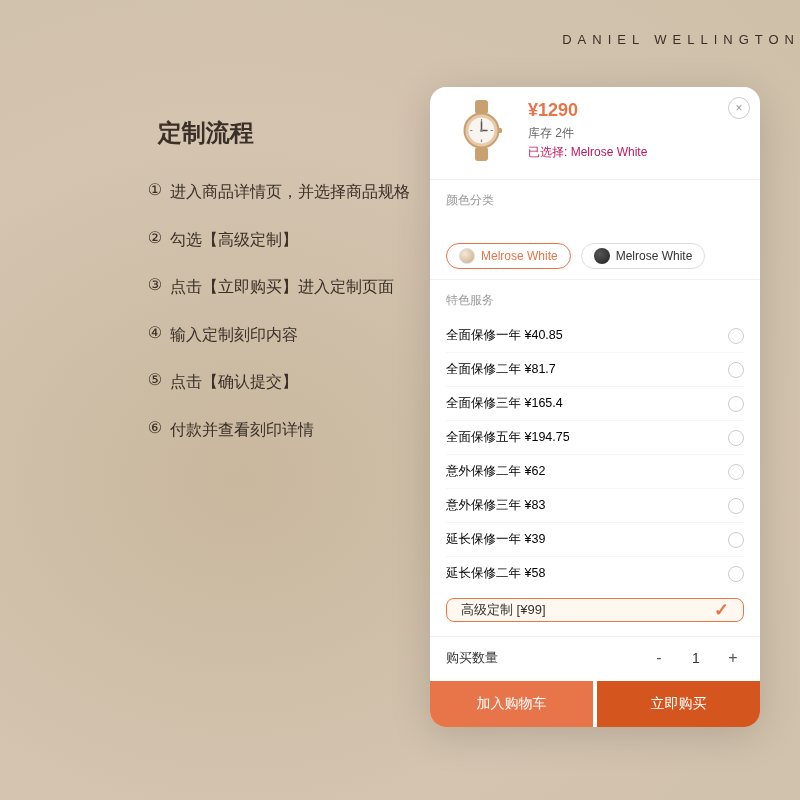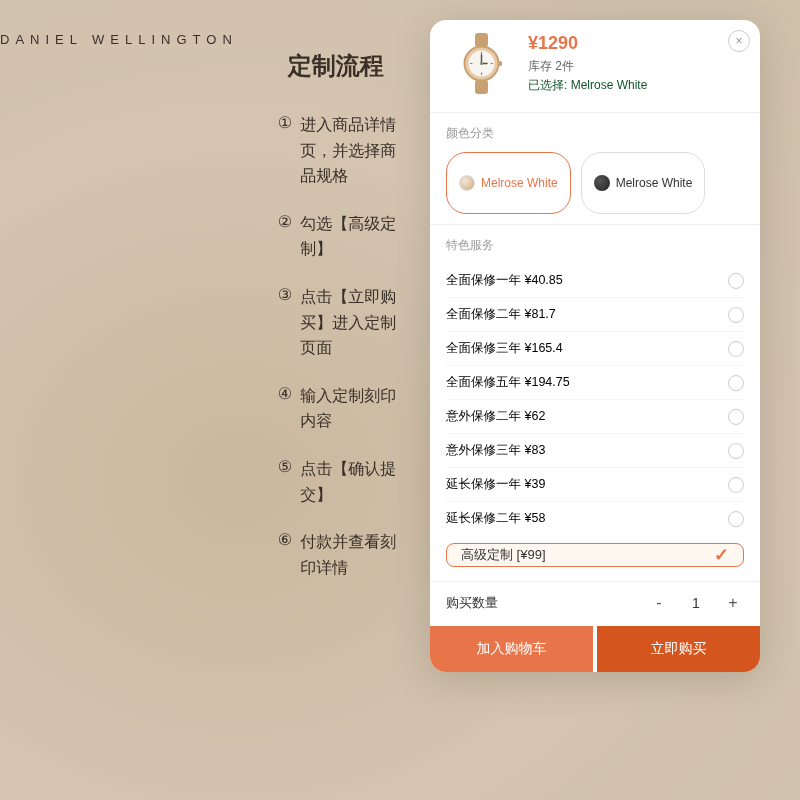--- a/index.html
+++ b/index.html
@@ -18,20 +18,22 @@
       position: absolute;
       inset: 0;
       background: radial-gradient(ellipse at 30% 60%, #c9b89e 0%, #d4c4b0 50%, #cfc0aa 100%);
     }
 
     .page-container {
       position: relative;
       width: 800px;
       height: 800px;
       display: flex;
+      flex-direction: column;
+      align-items: flex-end;
     }
 
     
     .header {
       text-align: center;
       padding: 32px 0 20px;
       letter-spacing: 6px;
       font-size: 13px;
       font-weight: 500;
       color: #3a3028;
@@ -148,21 +150,21 @@
     }
 
     .product-stock {
       font-size: 12px;
       color: #666;
       margin-bottom: 2px;
     }
 
     .product-selected {
       font-size: 12px;
-      color: #14532d;
+      color: #be185d;
     }
 
     
     .section {
       padding: 12px 16px 10px;
       border-bottom: 1px solid #f0f0f0;
     }
 
     .section-title {
       font-size: 12px;
@@ -172,26 +174,27 @@
 
     .color-options {
       display: flex;
       gap: 10px;
     }
 
     .color-option {
       display: flex;
       align-items: center;
       gap: 6px;
-      padding: 22px 12px;
+      padding: 4px 12px;
       border-radius: 20px;
       border: 1.5px solid #ddd;
       font-size: 12px;
       cursor: pointer;
       color: #333;
+      margin-top: 24px;
     }
 
     .color-option.active {
       border-color: #e8744a;
       color: #e8744a;
     }
 
     .color-dot {
       width: 16px;
       height: 16px;

